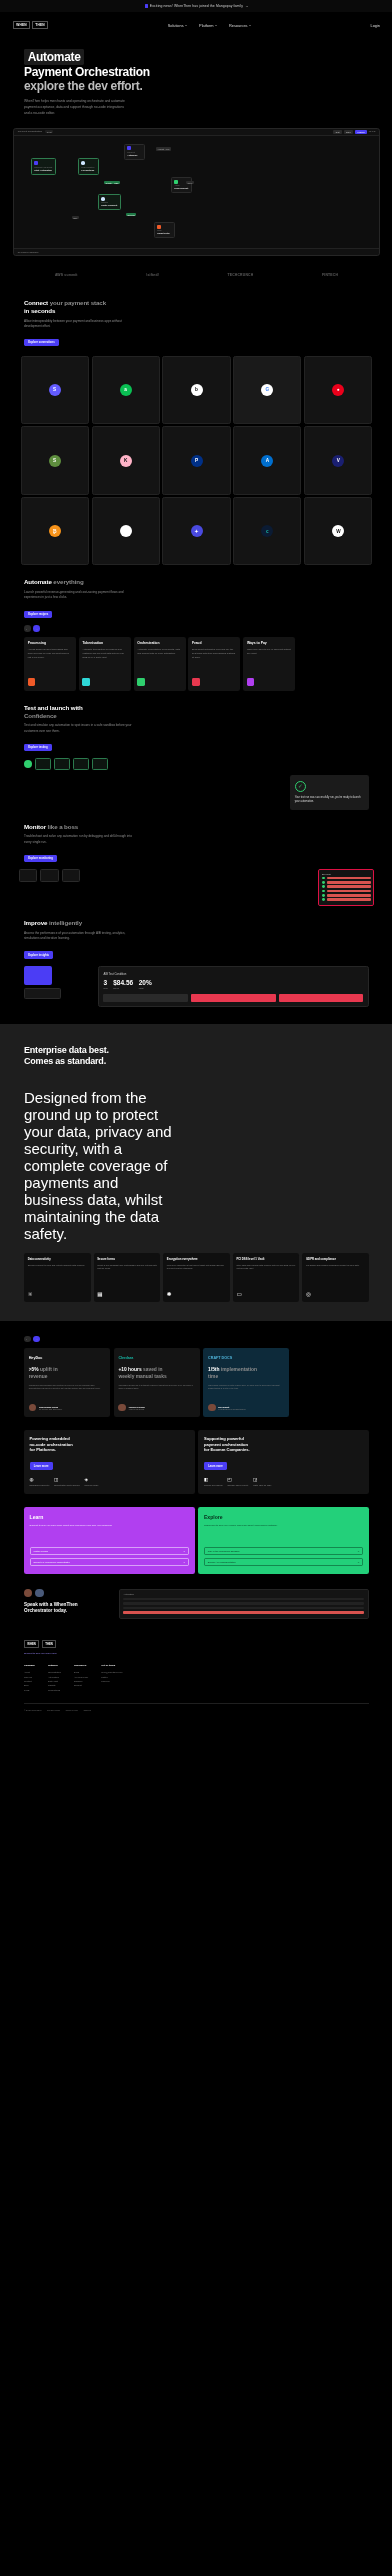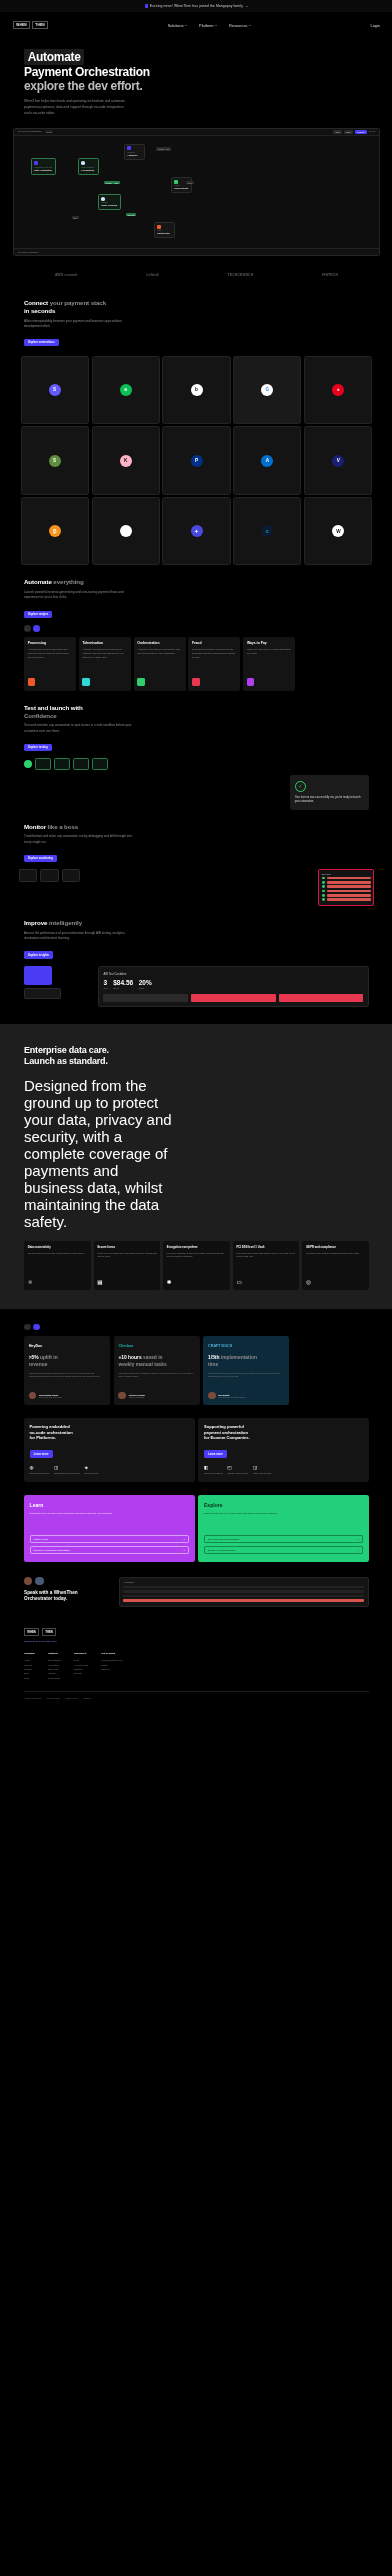--- a/index.html
+++ b/index.html
@@ -487,24 +487,24 @@
       <div class="bars">
         <div style="background:#2a2a2a"></div>
         <div style="background:#e8384f"></div>
         <div style="background:#e8384f"></div>
       </div>
     </div>
   </div>
 
   <div class="ent">
     <h2>
-      <span>Enterprise data care.</span><br>
-      <span>Launch as standard.</span>
+      <span>Enterprise data best.</span><br>
+      <span>Comes as standard.</span>
     </h2>
-    <p class="sub" style="max-width:150px;margin-top:9px">Designed from the ground up to protect your data, privacy and security, with a complete coverage of payments and business data, whilst maintaining the data safety.</p>
+    <p class="sub" style="max-width:150px;margin-top:21px">Designed from the ground up to protect your data, privacy and security, with a complete coverage of payments and business data, whilst maintaining the data safety.</p>
     <div class="ecards">
       <div class="ecard">
         <h4>Data connectivity</h4>
         <p>Securely connect to open and extract payments data securely.</p>
         <div class="gl">⚛</div>
       </div>
       <div class="ecard">
         <h4>Secure forms</h4>
         <p>Create a PCI-compliant fully customisable and fully certified data capture forms.</p>
         <div class="gl">▦</div>

